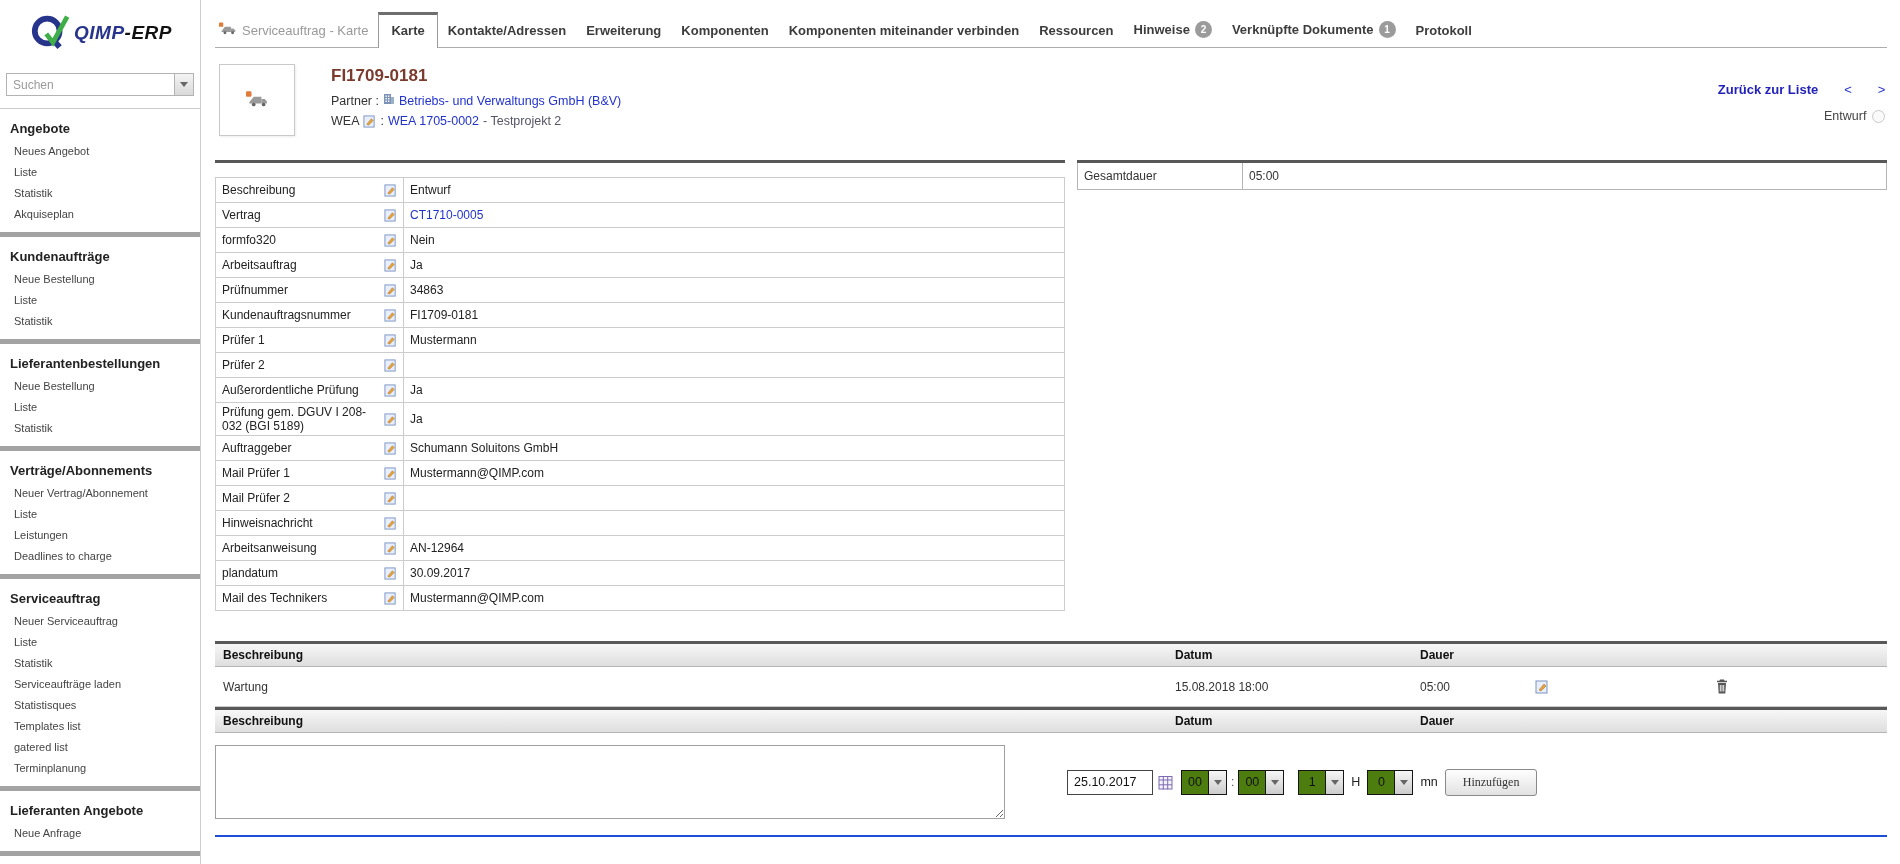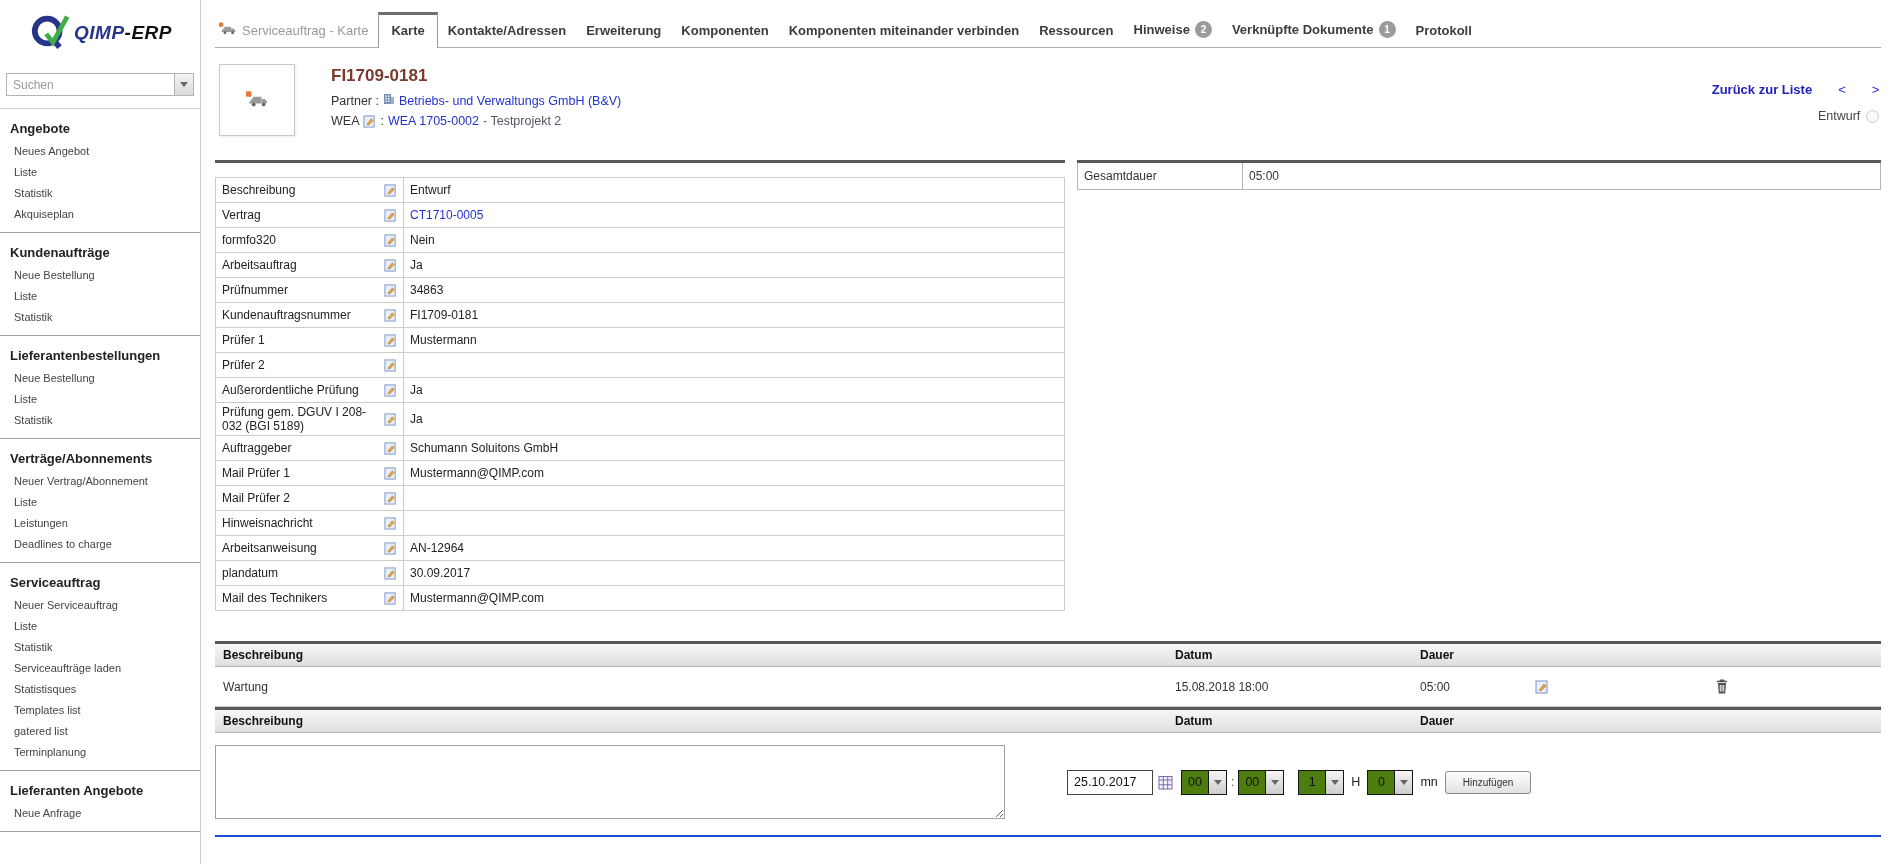--- a/index.html
+++ b/index.html
@@ -15,21 +15,21 @@
   .logo-text .qimp { color:#27348b; }
   .logo-text .erp  { color:#111; font-style:italic; }
   .search-row { display:flex; margin:14px 6px 0 6px; }
   .search-input { flex:1; height:23px; border:1px solid #b3b3b3; padding:2px 6px; font-size:12px;
     color:#333; font-family:"Liberation Sans",sans-serif; }
   .search-input::placeholder { color:#9a9a9a; }
   .search-btn { width:26px; height:23px; border:1px solid #b3b3b3; border-left:none;
     background:linear-gradient(#f4f4f4,#d9d9d9); display:flex; align-items:center; justify-content:center; cursor:pointer; }
   .caret-down { width:0; height:0; border-left:4px solid transparent; border-right:4px solid transparent; border-top:5px solid #666; }
   .search-sep { border:none; border-top:1px solid #ccc; margin:12px 0 0 0; }
-  .side-section { padding:4px 0 8px 0; border-bottom:1px solid #a3a3a3; }
+  .side-section { padding:4px 0 8px 0; border-bottom:5px solid #a3a3a3; }
   .side-title { font-size:13px; font-weight:bold; color:#222; padding:8px 4px 4px 10px; }
   .side-item { font-size:11px; color:#444; padding:4.5px 4px 4.5px 14px; cursor:pointer; }
 
   
   .main { flex:1; padding:0 10px 0 14px; position:relative; }
 
   
   .tabbar { display:flex; align-items:flex-end; margin-top:12px; border-bottom:1px solid #adadad; padding-left:4px; }
   .breadcrumb { display:flex; align-items:center; gap:6px; color:#999; font-size:13px; padding:9px 10px 9px 0; white-space:nowrap; }
   .tab { font-size:13px; font-weight:bold; color:#3c3c3c; padding:9px 10px; white-space:nowrap; cursor:pointer;
@@ -93,23 +93,23 @@
   .date-input { width:86px; height:25px; border:1px solid #444; font-size:12.5px; padding:2px 6px;
     font-family:"Liberation Sans",sans-serif; color:#111; }
   .cal-icon { margin:0 8px 0 5px; display:inline-flex; cursor:pointer; }
   .sel { display:inline-flex; border:1px solid #151515; height:25px; background:#4d7c0f; cursor:pointer;text-align:center; }
   .sel .v { min-width:26px; padding:0 5px; display:flex; align-items:center; justify-content:center; font-size:12.5px; color:#111; }
   .sel .a { width:18px; border-left:1px solid #151515; background:linear-gradient(#f6f6f6,#cccccc);
     display:flex; align-items:center; justify-content:center; }
   .sep-colon { margin:0 4px; color:#555; }
   .unit { margin:0 7px; color:#222; font-size:12.5px; }
   .gap12 { width:14px; }
-  .add-btn { margin-left:auto; margin-right:350px; padding:5px 17px; font-size:10px; color:#333;
+  .add-btn { margin-left:auto; margin-right:350px; padding:5px 17px; font-size:12px; color:#333;
     border:1px solid #8a8a8a; border-radius:3px; background:linear-gradient(#fefefe,#e2e2e2); cursor:pointer;
-    font-family:Liberation Sans, sans-serif; }
+    font-family:Liberation Serif, serif; }
 </style>
 </head>
 <body>
 
 <div class="page">
 
   <div class="sidebar">
     <div class="logo">
       <span>
         <svg width="42" height="42" viewBox="0 0 44 44">

